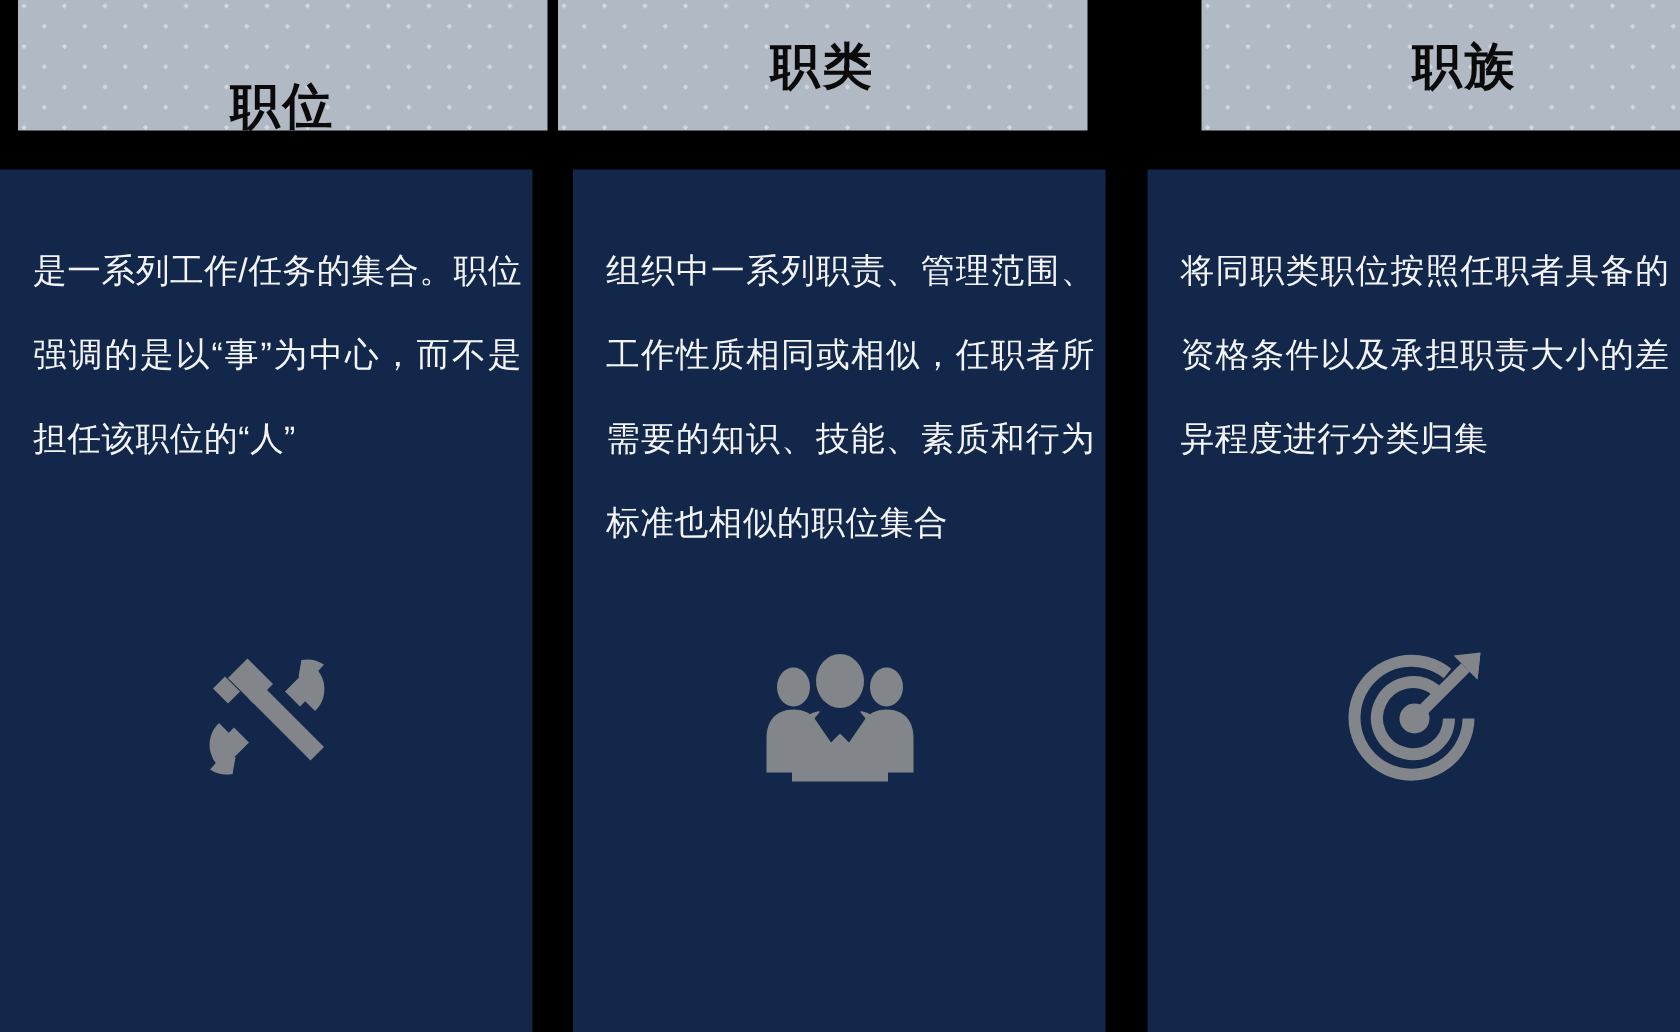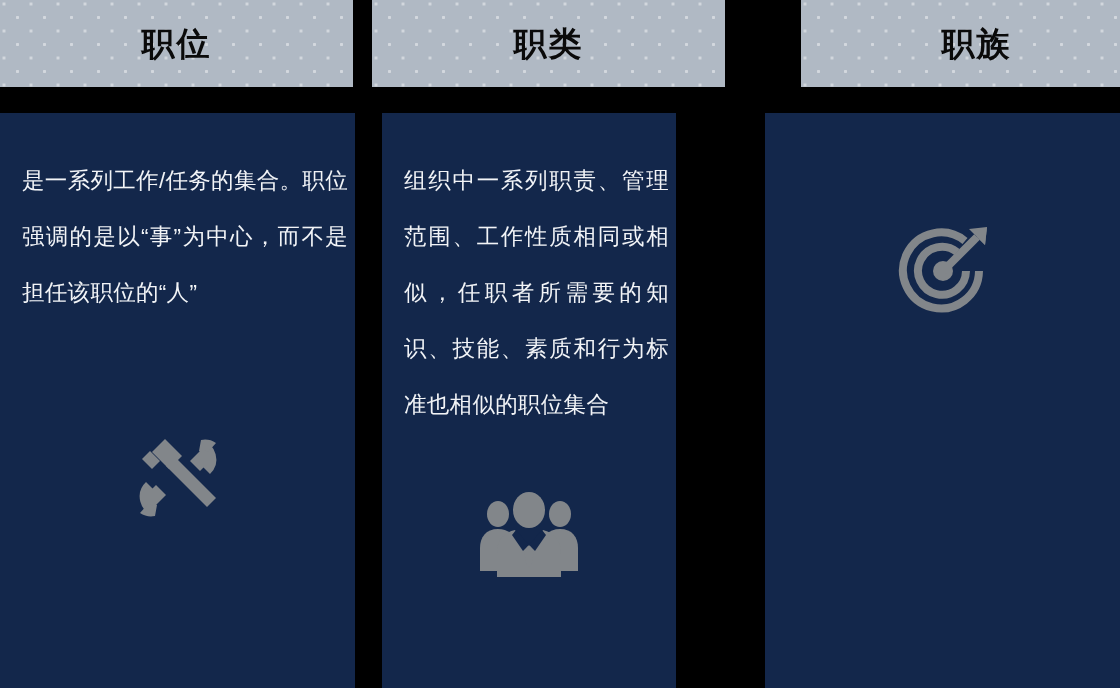--- a/index.html
+++ b/index.html
@@ -38,37 +38,37 @@
   }
   .header-chip .title {
     font-size: 33px;
     font-weight: bold;
     color: #0a0a0a;
     letter-spacing: 2px;
     line-height: 1;
     user-select: none;
   }
 
-  #header-0 { left: 0px;   width: 353px; }
+  #header-0 { left: 12px;   width: 353px; align-items: flex-end; }
   #header-1 { left: 372px; width: 353px; }
   #header-2 { left: 765px; width: 351px; margin-left: 36px; }
 
   
   .card {
     position: absolute;
     top: 113px;
     height: 575px;
     background: #13274b;
     display: flex;
     flex-direction: column;
     box-sizing: border-box;
   }
 
   #card-0 { left: 0px;   width: 355px; }
-  #card-1 { left: 382px; width: 294px; }
+  #card-1 { left: 382px; width: 355px; }
   #card-2 { left: 765px; width: 355px; }
 
   .card-body {
     padding: 40px 7px 0 22px;
     flex: 0 0 auto;
   }
   .card-text {
     font-size: 22.5px;
     line-height: 56px;
     color: #f2f4f7;
@@ -168,20 +168,23 @@
         </g>
         <g class="icon-fill">
 
           <path d="M50,60 L55,66 L53,78 L50,83 L47,78 L45,66 Z"></path>
         </g>
       </svg>
     </div>
   </div>
 
   <div class="card" id="card-2">
+    <div class="card-body">
+      <p class="card-text">将同职类职位按照任职者具备的资格条件以及承担职责大小的差异程度进行分类归集</p>
+    </div>
     <div class="card-icon-wrap">
       <svg class="card-icon" viewBox="0 0 100 100">
         <g fill="none" stroke="#82868a">
 
           <path d="M72,20 A38,38 0 1 0 86,50" stroke-width="8" stroke-linecap="butt"></path>
 
           <path d="M64,31 A24,24 0 1 0 73,50" stroke-width="8" stroke-linecap="butt"></path>
         </g>
         <g class="icon-fill">
 

